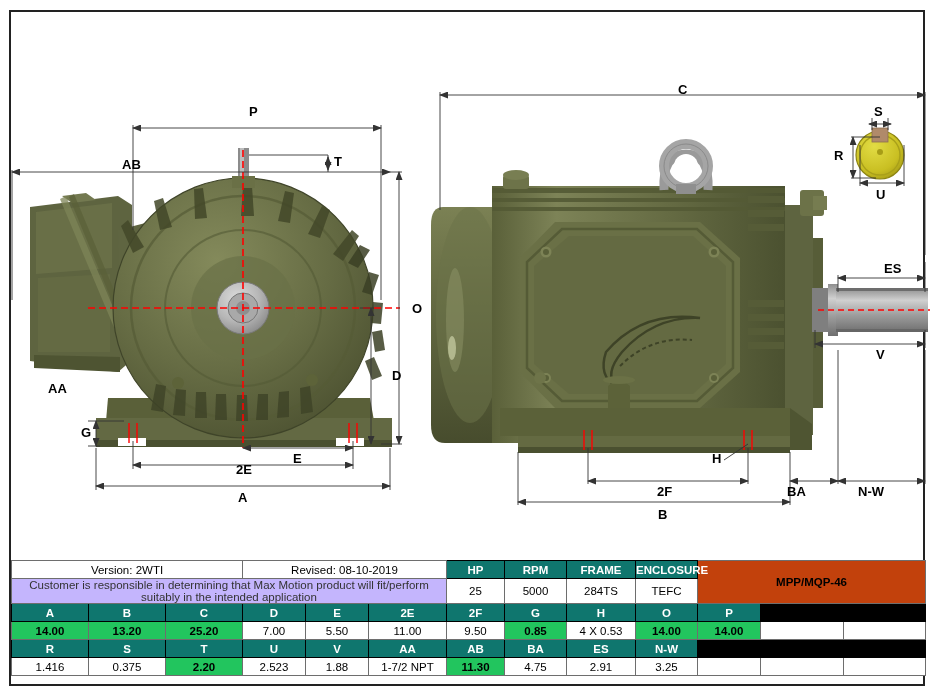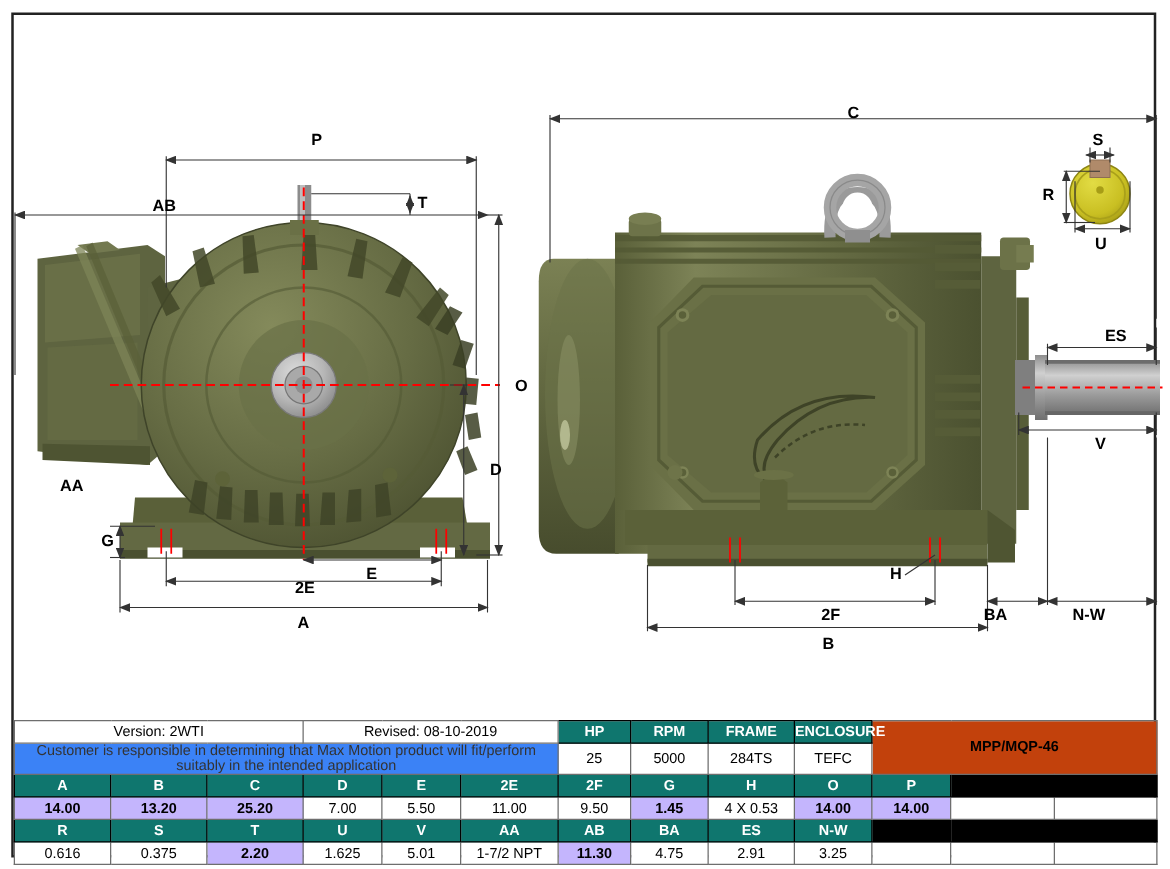--- a/index.html
+++ b/index.html
@@ -3,28 +3,28 @@
 <meta charset="utf-8">
 <style>
   html,body{margin:0;padding:0;background:#ffffff;}
   body{width:936px;height:695px;font-family:"Liberation Sans",sans-serif;color:#000;overflow:hidden;}
   #sheet{position:relative;width:936px;height:695px;}
   .frame{position:absolute;left:9px;top:10px;width:916px;height:676px;border:2px solid #222;box-sizing:border-box;}
   .dwg{position:absolute;left:0;top:0;width:936px;height:695px;pointer-events:none;}
   .lbl{position:absolute;font-weight:bold;font-size:13px;line-height:1;color:#000;font-family:"Liberation Sans",sans-serif;}
 
   
-  #spec{position:absolute;left:11px;top:576px;width:914px;border-collapse:collapse;table-layout:fixed;}
+  #spec{position:absolute;left:11px;top:560px;width:914px;border-collapse:collapse;table-layout:fixed;}
   #spec td{border:1px solid #6e6e6e;text-align:center;vertical-align:middle;padding:0;height:17px;font-size:11.5px;}
   .hdr{background:#0f766e;color:#fff;font-weight:bold;font-size:11px;border-color:#000 !important;}
   .val{background:#fff;color:#000;margin-top:34px;}
-  .valb{background:#c4b5fd;color:#000;font-weight:bold;}
+  .valb{background:#22c55e;color:#000;font-weight:bold;}
   .blank{background:#fff;}
   .meta{background:#fff;font-size:11.5px;}
-  .disc{background:#3b82f6;font-size:7.4px;color:#333;height:15px;margin-top:48px;}
+  .disc{background:#c4b5fd;font-size:7.4px;color:#333;height:15px;margin-top:48px;}
   .model{background:#c2410c;font-weight:bold;font-size:14px;}
   .hdrblank{background:#000;border-color:#000 !important;}
 </style>
 </head>
 <body>
 
 <div id="sheet">
 
   <div class="frame"></div>
 
@@ -386,21 +386,21 @@
           <td class="hdrblank"></td>
         </tr>
       <tr id="r1v">
           <td class="valb">14.00</td>
           <td class="valb">13.20</td>
           <td class="valb">25.20</td>
           <td class="val">7.00</td>
           <td class="val">5.50</td>
           <td class="val">11.00</td>
           <td class="val">9.50</td>
-          <td class="valb">1.45</td>
+          <td class="valb">0.85</td>
           <td class="val">4 X 0.53</td>
           <td class="valb">14.00</td>
           <td class="valb">14.00</td>
           <td class="blank"></td>
           <td class="blank"></td>
         </tr>
       <tr id="r2h">
           <td class="hdr">R</td>
           <td class="hdr">S</td>
           <td class="hdr">T</td>
@@ -409,25 +409,25 @@
           <td class="hdr">AA</td>
           <td class="hdr">AB</td>
           <td class="hdr">BA</td>
           <td class="hdr">ES</td>
           <td class="hdr">N-W</td>
           <td class="hdrblank"></td>
           <td class="hdrblank"></td>
           <td class="hdrblank"></td>
         </tr>
       <tr id="r2v">
-          <td class="val">0.616</td>
+          <td class="val">1.416</td>
           <td class="val">0.375</td>
           <td class="valb">2.20</td>
-          <td class="val">1.625</td>
-          <td class="val">5.01</td>
+          <td class="val">2.523</td>
+          <td class="val">1.88</td>
           <td class="val">1-7/2 NPT</td>
           <td class="valb">11.30</td>
           <td class="val">4.75</td>
           <td class="val">2.91</td>
           <td class="val">3.25</td>
           <td class="blank"></td>
           <td class="blank"></td>
           <td class="blank"></td>
         </tr>
     </tbody>

